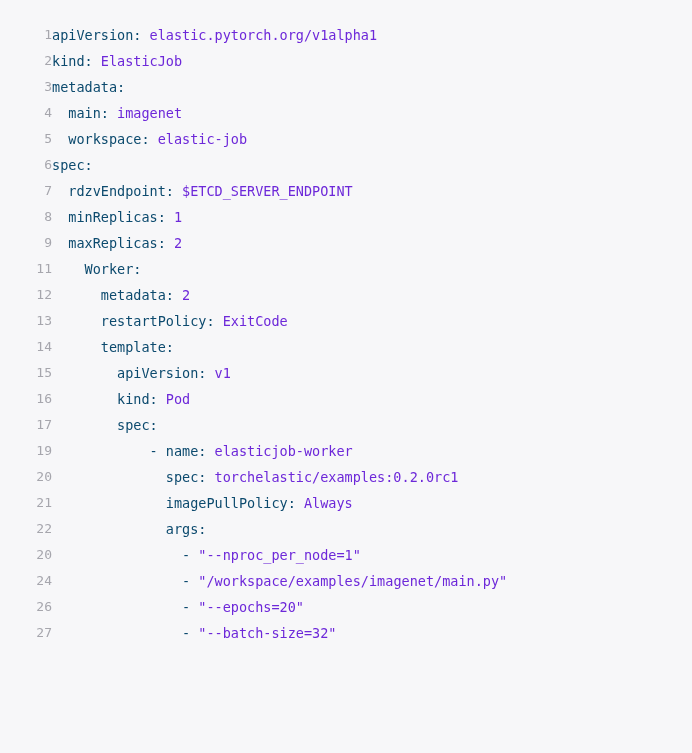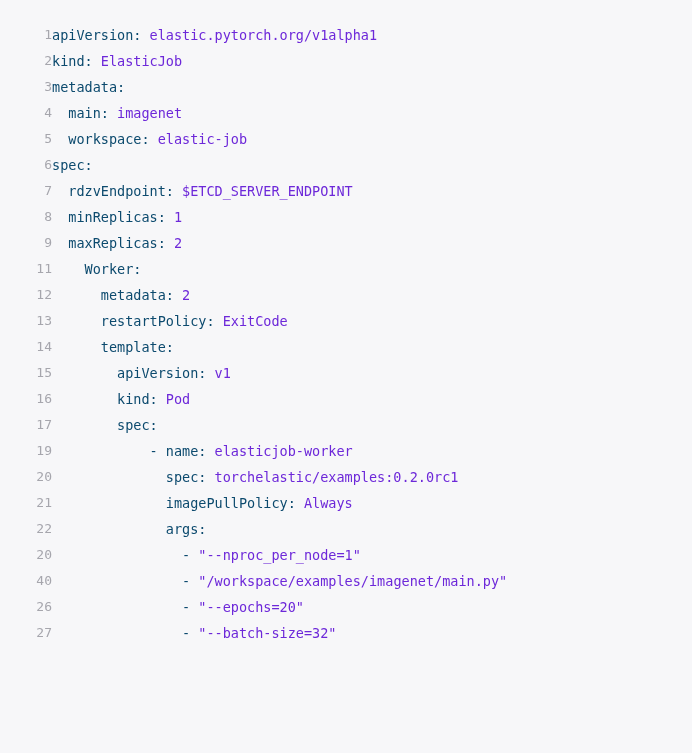--- a/index.html
+++ b/index.html
@@ -133,21 +133,21 @@
         </tr>
         <tr>
           <td class="ln">22</td>
           <td class="code-cell">              <span class="k">args:</span><span class="v"></span></td>
         </tr>
         <tr>
           <td class="ln">20</td>
           <td class="code-cell">                <span class="k">-</span><span class="v"> "--nproc_per_node=1"</span></td>
         </tr>
         <tr>
-          <td class="ln">40</td>
+          <td class="ln">24</td>
           <td class="code-cell">                <span class="k">-</span><span class="v"> "/workspace/examples/imagenet/main.py"</span></td>
         </tr>
         <tr>
           <td class="ln">26</td>
           <td class="code-cell">                <span class="k">-</span><span class="v"> "--epochs=20"</span></td>
         </tr>
         <tr>
           <td class="ln">27</td>
           <td class="code-cell">                <span class="k">-</span><span class="v"> "--batch-size=32"</span></td>
         </tr>

